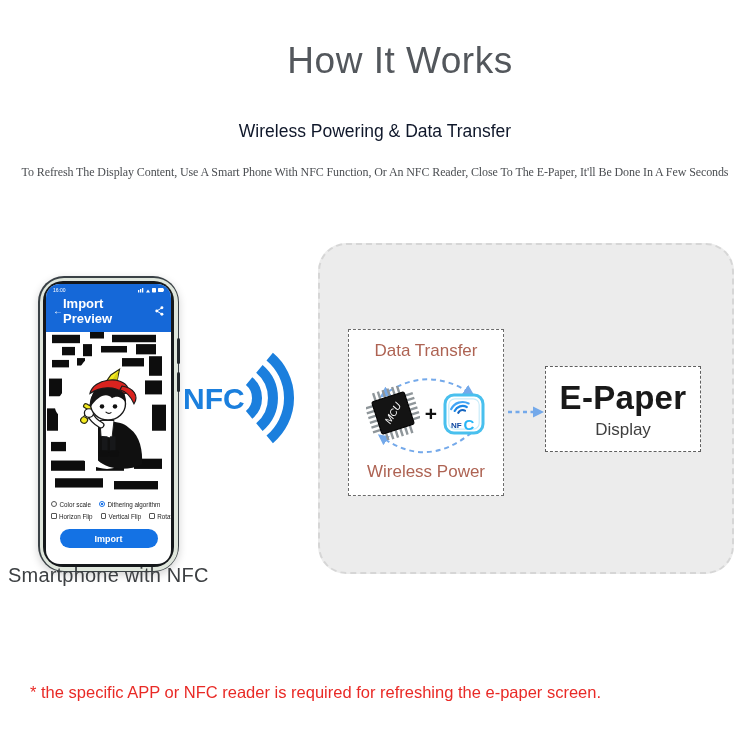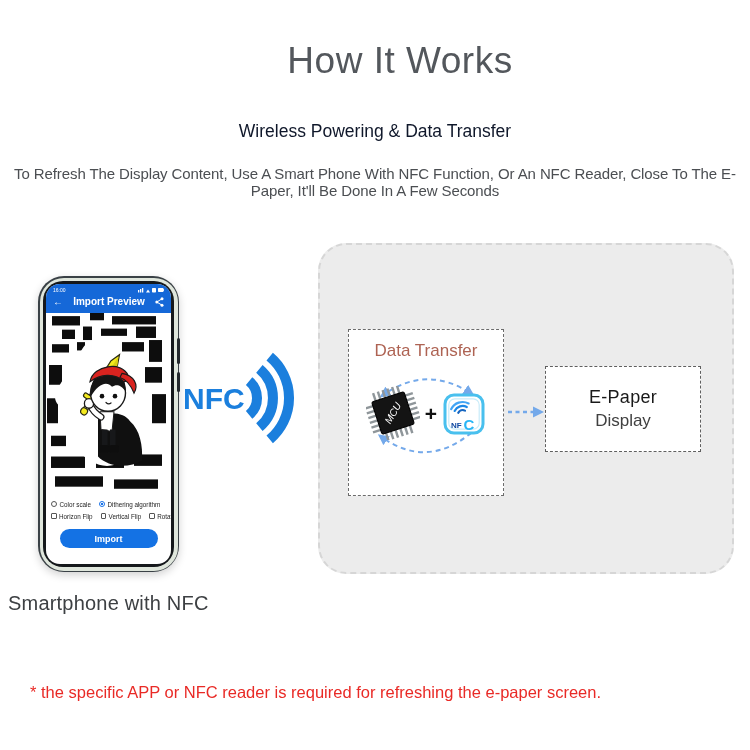--- a/index.html
+++ b/index.html
@@ -5,40 +5,40 @@
   html,body{margin:0;padding:0;background:#fff;}
   .canvas{position:relative;width:750px;height:750px;background:#ffffff;overflow:hidden;
           font-family:"Liberation Sans",sans-serif;}
 
   
   .title{position:absolute;top:40px;left:0;width:100%;text-align:center;
          font-size:37px;color:#53575c;letter-spacing:.5px;padding-left:25px;}
   .subtitle{position:absolute;top:121px;left:0;width:100%;text-align:center;
             font-size:17.5px;color:#0f172a;}
   .desc{position:absolute;top:165px;left:0;width:100%;text-align:center;
-        font-size:15px;letter-spacing:-0.1px;color:#4b4e52;}
+        font-size:12px;letter-spacing:-0.1px;color:#4b4e52;font-family:Liberation Serif, serif;}
 
   
   .phone{position:absolute;left:38px;top:276px;width:141px;height:296px;}
   .phone-outer{position:absolute;inset:0;border-radius:26px;background:#3a4146;
                box-shadow:0 3px 8px rgba(0,0,0,.18);}
   .phone-rim{position:absolute;inset:1.5px;border-radius:24px;background:#dfe6dc;}
   .phone-bezel{position:absolute;inset:5px;border-radius:20px;background:#15181b;}
   .phone-screen{position:absolute;inset:8px;border-radius:14px;background:#fff;
                 overflow:hidden;display:flex;flex-direction:column;}
   .side-btn{position:absolute;right:-1px;width:3px;background:#23282c;border-radius:2px;}
   .side-btn.b1{top:62px;height:26px;}
   .side-btn.b2{top:96px;height:20px;}
 
   .scr-header{background:#1568d8;color:#fff;flex:0 0 auto;}
   .status-row{display:flex;justify-content:space-between;align-items:center;
               padding:3px 7px 0;font-size:5px;line-height:6px;}
   .nav-row{display:flex;justify-content:space-between;align-items:center;padding:3px 7px 6px;}
   .back{font-size:10px;line-height:10px;}
-  .nav-title{font-size:10px;font-weight:bold;}
+  .nav-title{font-size:13px;font-weight:bold;}
 
   .artwork{flex:1 1 auto;background:#fff;min-height:0;}
   .artwork svg{display:block;width:100%;height:100%;}
 
   .opts{padding:3px 5px 0;flex:0 0 auto;}
   .opt-row{display:flex;align-items:center;height:12px;font-size:6.3px;color:#1d1d1d;}
   .opt-item{display:flex;align-items:center;gap:2.5px;margin-right:8px;white-space:nowrap;}
   .radio{width:6px;height:6px;border:1px solid #555;border-radius:50%;box-sizing:border-box;flex:0 0 auto;}
   .radio.sel{border-color:#1a73e8;background:radial-gradient(circle,#1a73e8 40%,#ffffff 48%);}
   .chk{width:5.5px;height:5.5px;border:1px solid #555;border-radius:1px;box-sizing:border-box;flex:0 0 auto;}
@@ -61,25 +61,25 @@
   .module-arrows{position:absolute;inset:0;}
   .chip-row{position:absolute;left:0;top:52px;width:100%;height:62px;display:flex;
             align-items:center;justify-content:center;gap:5px;}
   .plus{font-size:21px;font-weight:bold;color:#111;line-height:1;}
 
   .connector{position:absolute;left:506px;top:404px;width:40px;height:16px;}
 
   .epaper-box{position:absolute;left:545px;top:366px;width:156px;height:86px;background:#fff;
               border:1.5px dashed #5f5f5f;box-sizing:border-box;display:flex;flex-direction:column;
               align-items:center;justify-content:center;}
-  .epaper-title{font-size:18px;font-weight:400;color:#191919;letter-spacing:.3px;}
+  .epaper-title{font-size:33px;font-weight:700;color:#191919;letter-spacing:.3px;}
   .epaper-sub{font-size:17px;font-weight:500;color:#404040;margin-top:3px;}
 
   
-  .caption{position:absolute;top:592px;font-size:20px;color:#3d4043;letter-spacing:.2px;}
+  .caption{position:absolute;top:564px;font-size:20px;color:#3d4043;letter-spacing:.2px;}
   .caption.left{left:8px;}
   .caption.right{left:373px;}
   .footnote{position:absolute;top:683px;left:0;width:100%;
             font-size:16.5px;color:#e92a26;margin-left:30px;}
 </style>
 </head>
 <body>
 
 <div class="canvas">
 
@@ -271,20 +271,21 @@
         <rect x="6.8" y="9.8" width="30.4" height="30.4" rx="6" fill="none" stroke="#c9ecf9" stroke-width="1.2"></rect>
         <g transform="rotate(-18 21 27)" fill="none" stroke-linecap="round">
           <path d="M 17.5,22.5 A 5 5 0 0 1 24.5,22.5" stroke="#1565c0" stroke-width="2.2"></path>
           <path d="M 14.6,19.6 A 9 9 0 0 1 27.4,19.6" stroke="#1e88e5" stroke-width="2.2"></path>
           <path d="M 11.8,16.8 A 13 13 0 0 1 30.2,16.8" stroke="#42a5f5" stroke-width="2.2"></path>
         </g>
         <text x="9" y="39" font-family="Liberation Sans, sans-serif" font-size="8" font-weight="bold" fill="#0d47a1">NF</text>
         <text x="21.5" y="41" font-family="Liberation Sans, sans-serif" font-size="15" font-weight="bold" fill="#29b6f6">C</text>
       </svg>
     </div>
+    <div class="module-label bottom">Wireless Power</div>
   </div>
 
   <svg class="connector" viewBox="0 0 40 16">
     <line x1="2" y1="8" x2="27" y2="8" stroke="#74a9ea" stroke-width="2.4" stroke-dasharray="4 3.5"></line>
     <polygon points="27,2.5 38,8 27,13.5" fill="#74a9ea"></polygon>
   </svg>
 
   <div class="epaper-box">
     <div class="epaper-title">E-Paper</div>
     <div class="epaper-sub">Display</div>

